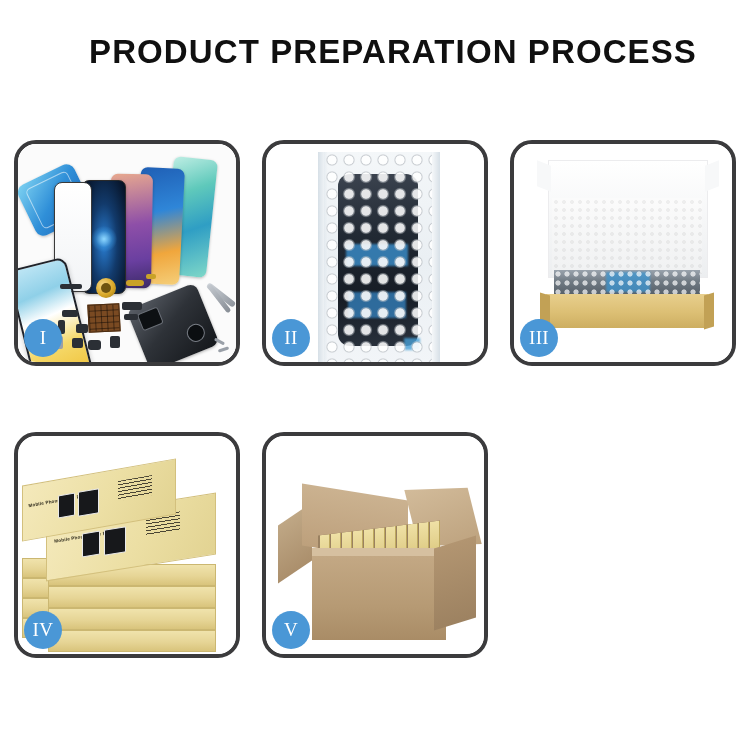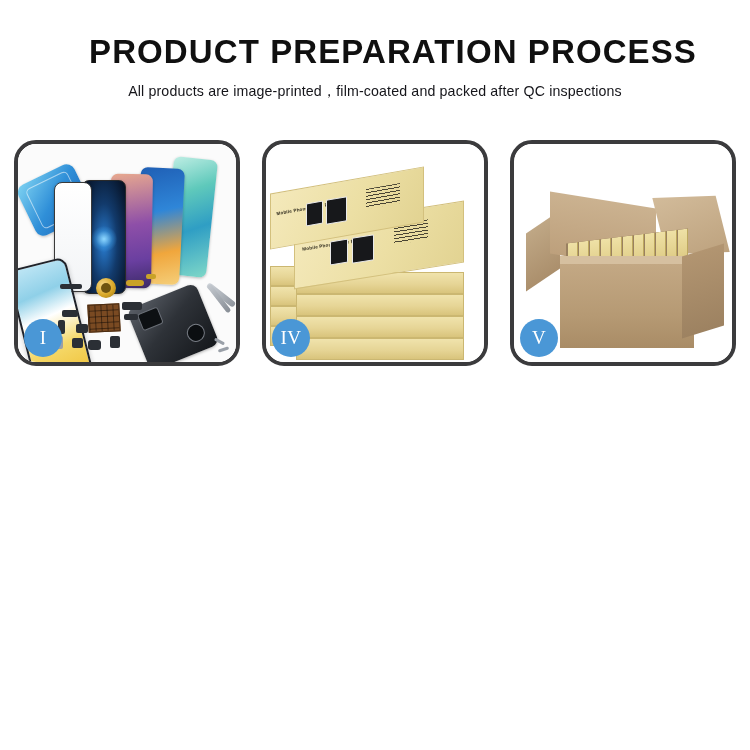--- a/index.html
+++ b/index.html
@@ -410,21 +410,20 @@
     background: rgba(150,126,94,.5);
   }
 </style>
 </head>
 <body>
 
 <div class="page">
 
   <div class="header">
     <div class="title">PRODUCT PREPARATION PROCESS</div>
-    <div class="subtitle">All products are image-printed，film-coated and packed after QC inspections</div>
   </div>
 
   <div class="grid">
 
     <div class="panel">
       <div class="panel-stage">
         <div class="p1-bg"></div>
         <div class="film"></div>
         <div class="ph ph-a"></div>
         <div class="ph ph-b"></div>
@@ -448,21 +447,46 @@
         <div class="part" style="left:70px;top:196px;width:13px;height:10px;border-radius:3px;"></div>
         <div class="part" style="left:92px;top:192px;width:10px;height:12px;"></div>
         <div class="tweezer"></div>
         <div class="tweezer2"></div>
         <div class="part silver" style="left:196px;top:196px;width:11px;height:3px;transform:rotate(28deg);"></div>
         <div class="part silver" style="left:200px;top:204px;width:11px;height:3px;transform:rotate(-18deg);"></div>
       </div>
       <div class="badge">I</div>
     </div>
 
-
+    <div class="panel">
+      <div class="panel-stage p2-stage">
+        <div class="wrap-sheet">
+          <div class="phone-inner"></div>
+          <div class="blue-tint1"></div>
+          <div class="blue-tint2"></div>
+          <div class="blue-tint3"></div>
+        </div>
+        <div class="wrap-edge-l"></div>
+        <div class="wrap-edge-r"></div>
+        <div class="bubbles"></div>
+        <div class="bubbles-ring"></div>
+      </div>
+      <div class="badge">II</div>
+    </div>
+
+    <div class="panel">
+      <div class="panel-stage p3-stage">
+        <div class="box3-lid"></div>
+        <div class="box3-foam"></div>
+        <div class="box3-content"></div>
+        <div class="box3-content-bubbles"></div>
+        <div class="box3-front"></div>
+      </div>
+      <div class="badge">III</div>
+    </div>
 
     <div class="panel">
       <div class="panel-stage p4-stage">
 
         <div class="stk" style="left:4px;top:122px;width:104px;height:18px;"></div>
         <div class="stk" style="left:4px;top:142px;width:104px;height:18px;"></div>
         <div class="stk" style="left:4px;top:162px;width:104px;height:18px;"></div>
         <div class="stk" style="left:4px;top:182px;width:104px;height:18px;"></div>
 
         <div class="stk" style="left:30px;top:128px;width:166px;height:20px;"></div>

